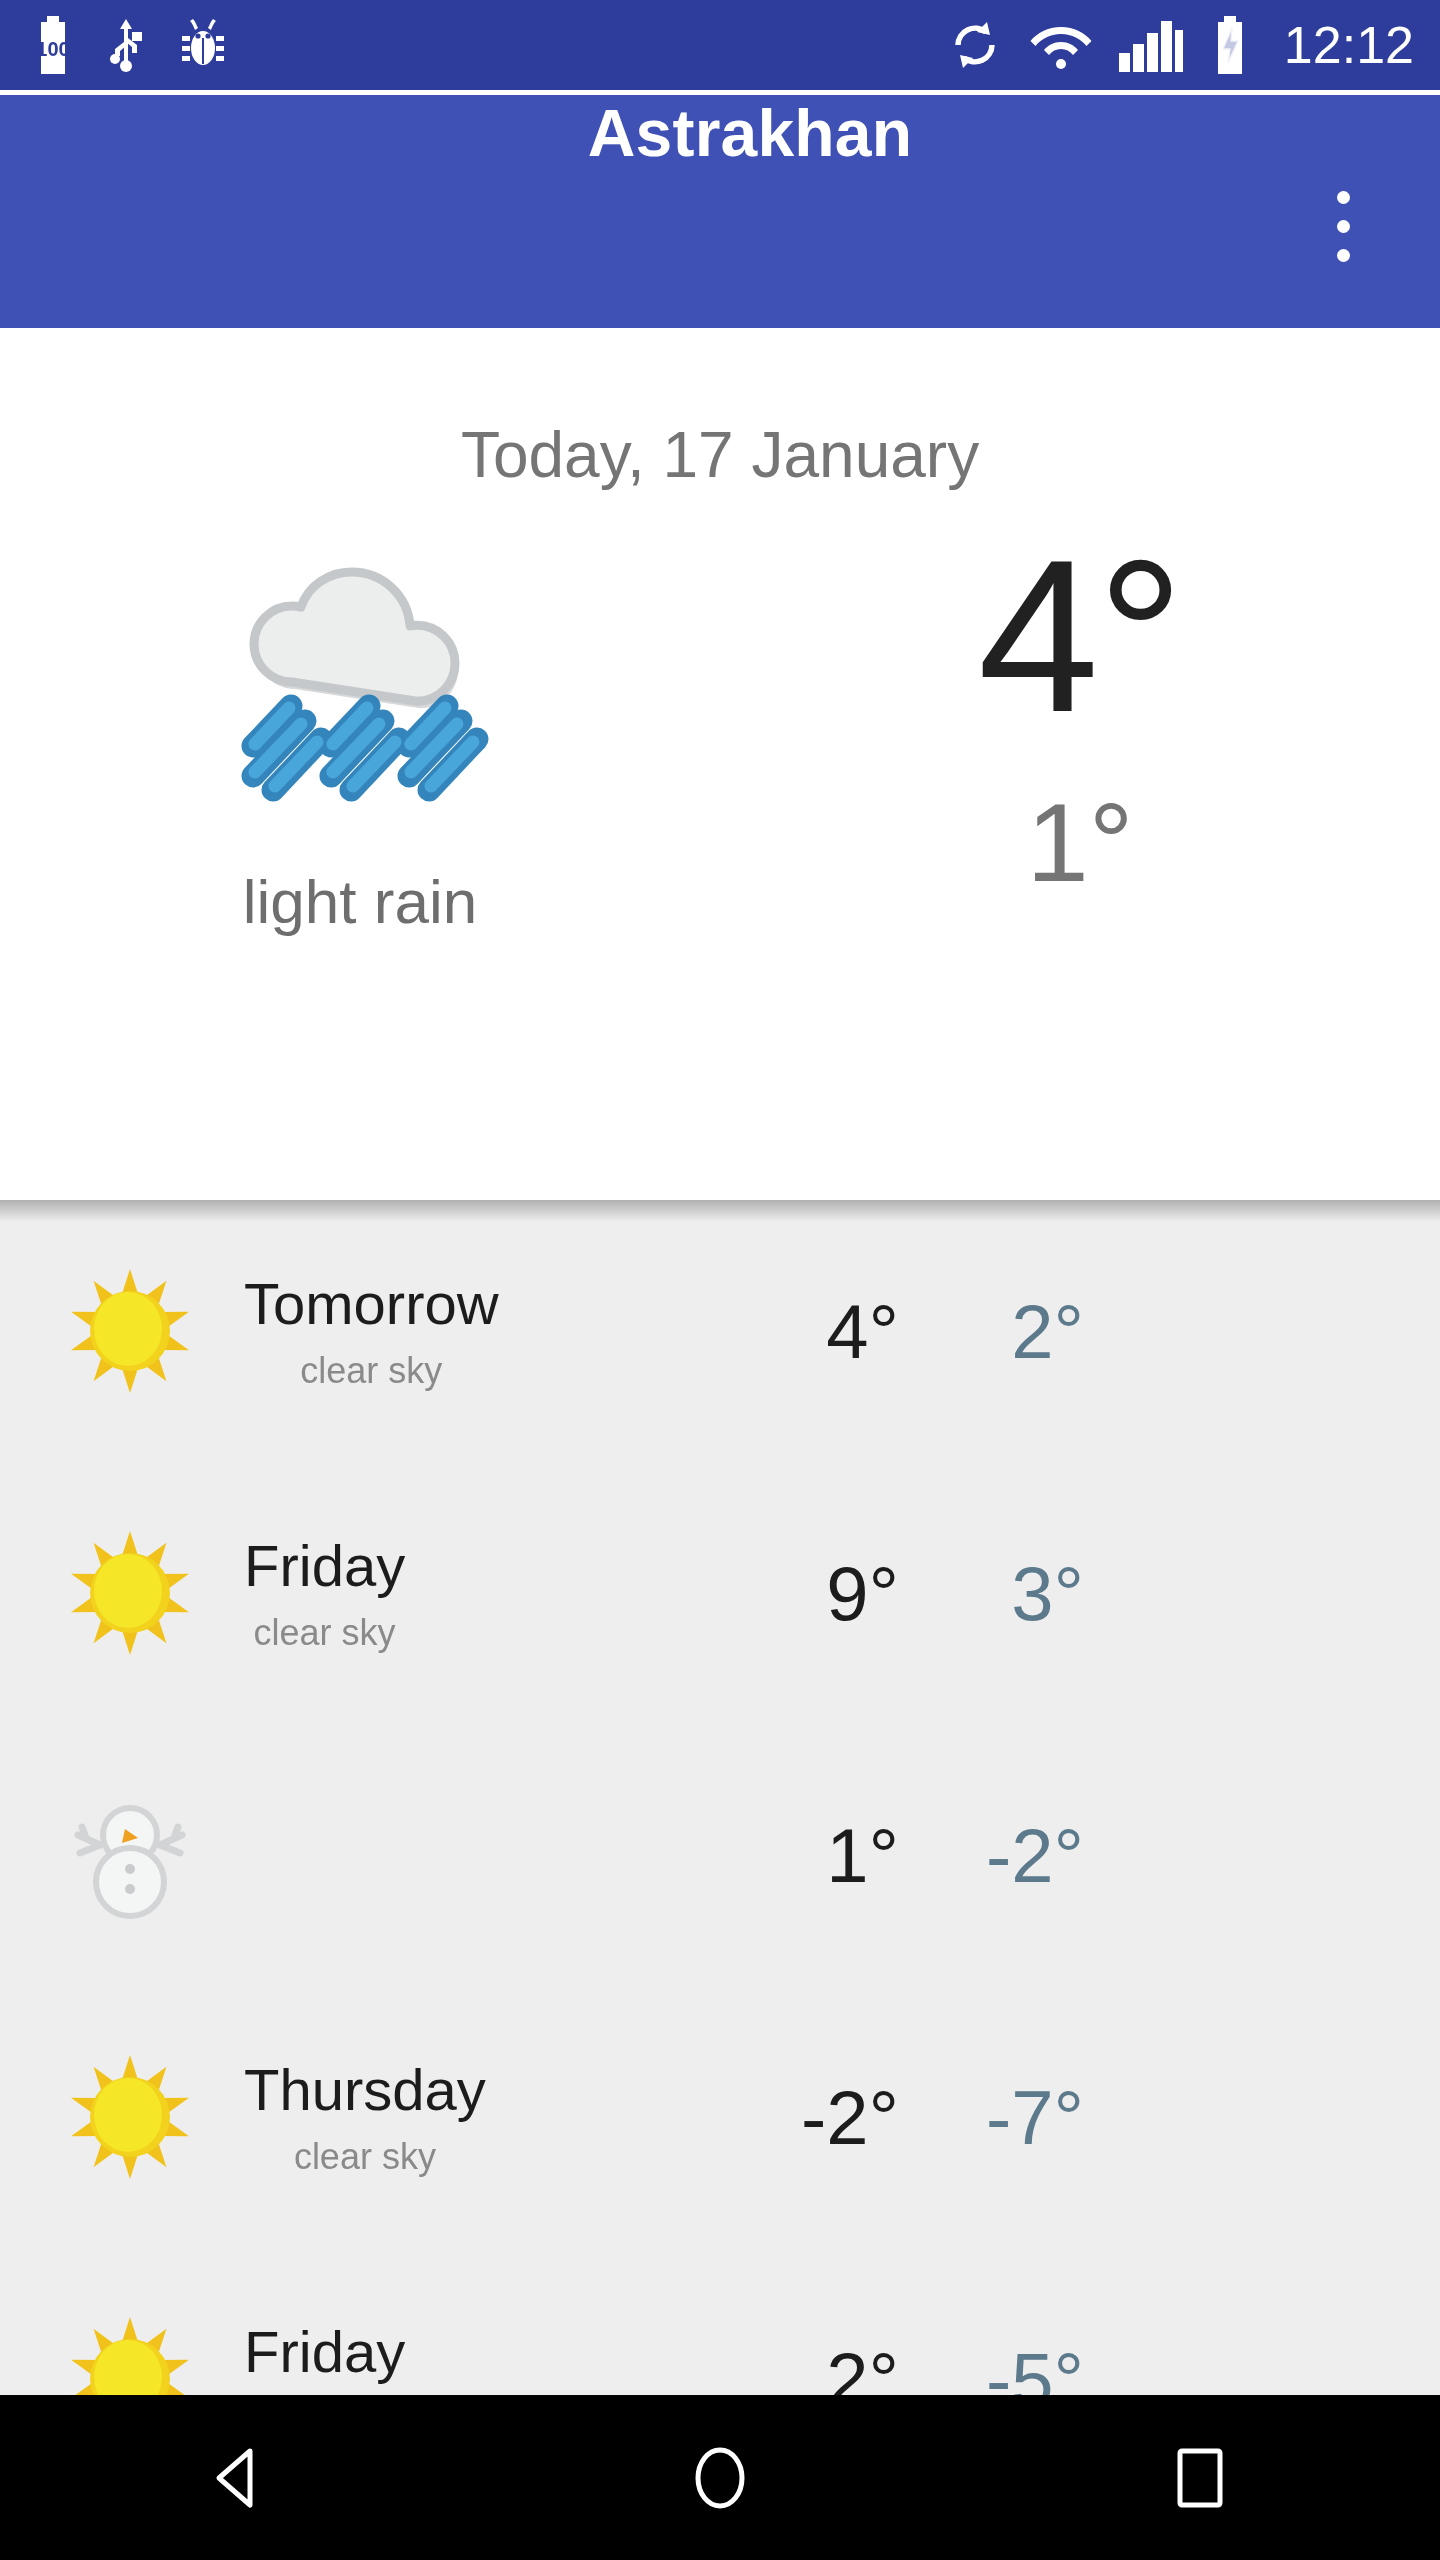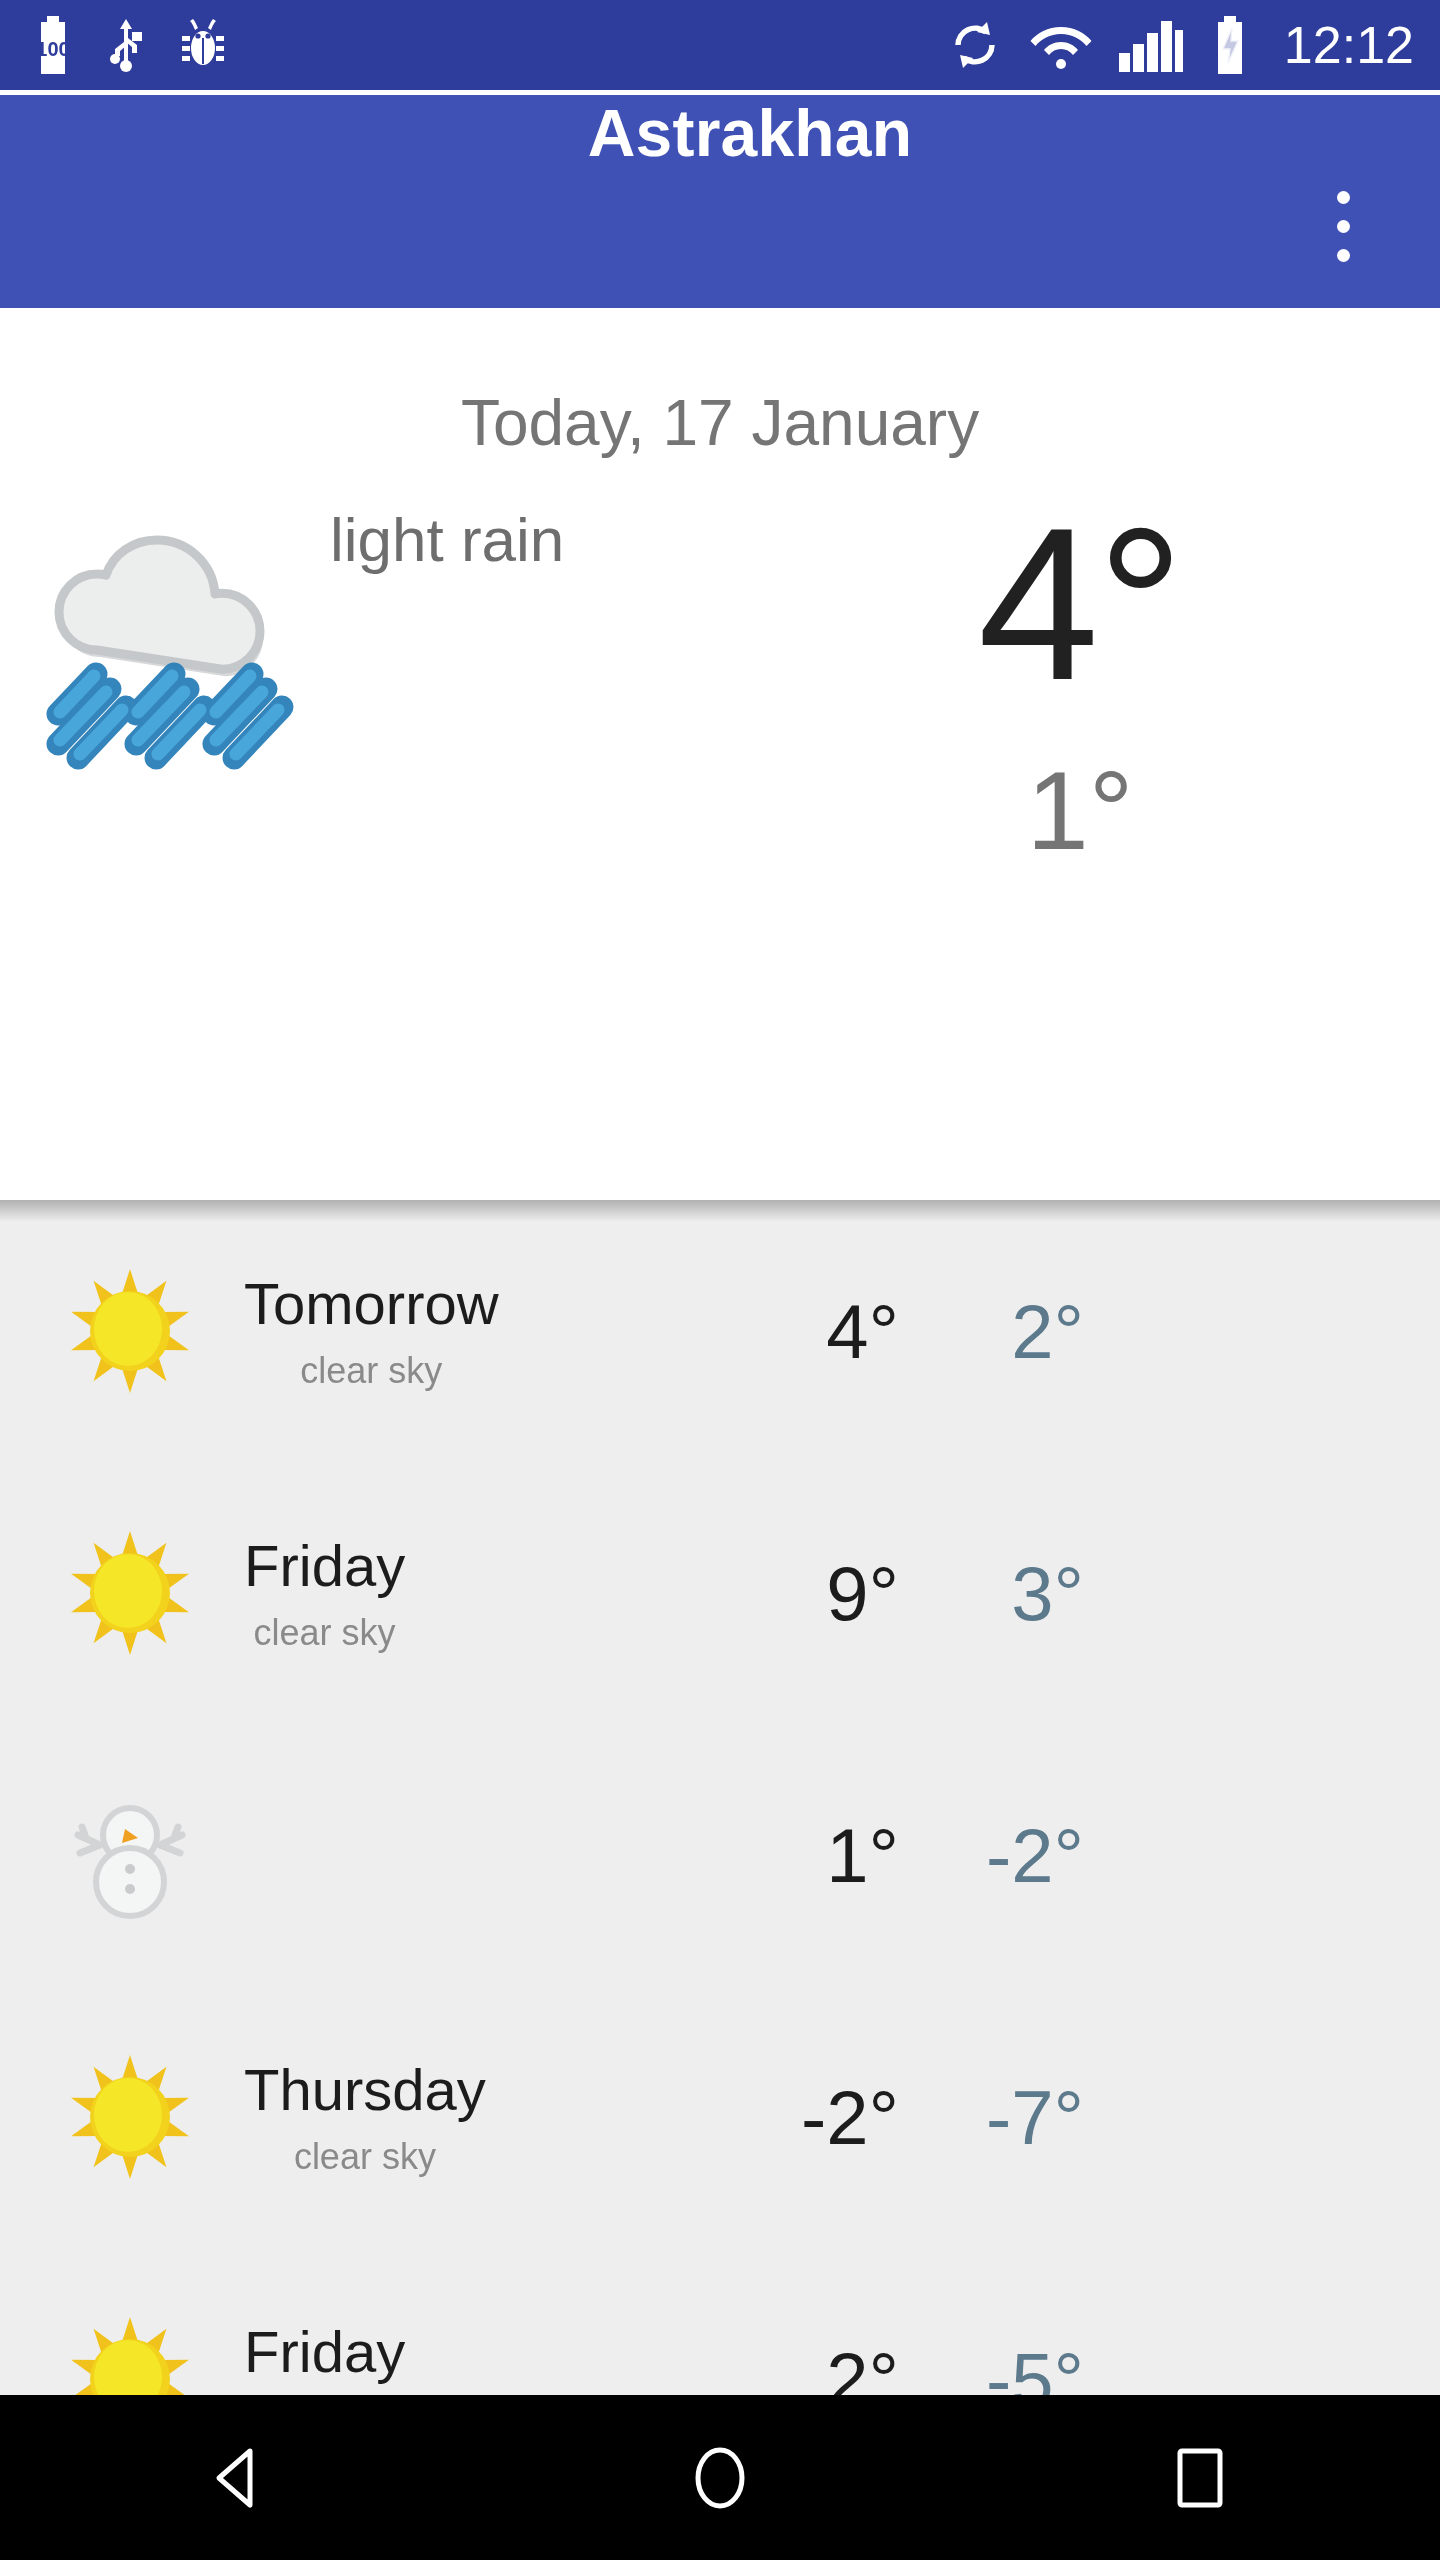--- a/index.html
+++ b/index.html
@@ -45,34 +45,34 @@
     align-items:center; justify-content:center; gap:16px;
     cursor:pointer;
   }
   .overflow span {
     display:block; width:13px; height:13px;
     border-radius:50%; background:#ffffff;
   }
 
   
   .today {
-    position:absolute; top:308px; left:0; width:1440px; height:1047px;
+    position:absolute; top:340px; left:0; width:1440px; height:1047px;
     background:#ffffff;
   }
   .today-date {
     text-align:center; color:#757575;
     font-size:64px; font-weight:400;
     margin-top:78px; letter-spacing:0px;
   }
   .today-body {
     position:relative; margin-top:22px;
     display:flex; align-items:flex-start;
   }
   .today-left {
-    width:720px; display:flex; flex-direction:row; align-items:flex-start;
+    width:720px; display:flex; flex-direction:column; align-items:center;
   }
   .rain-icon { width:330px; height:330px; display:block; }
   .today-cond {
     color:#6e6e6e; font-size:62px; font-weight:400;
     margin-top:22px; text-align:center;
   }
   .today-right {
     width:720px; display:flex; flex-direction:column; align-items:center;
     padding-top:18px;
   }

